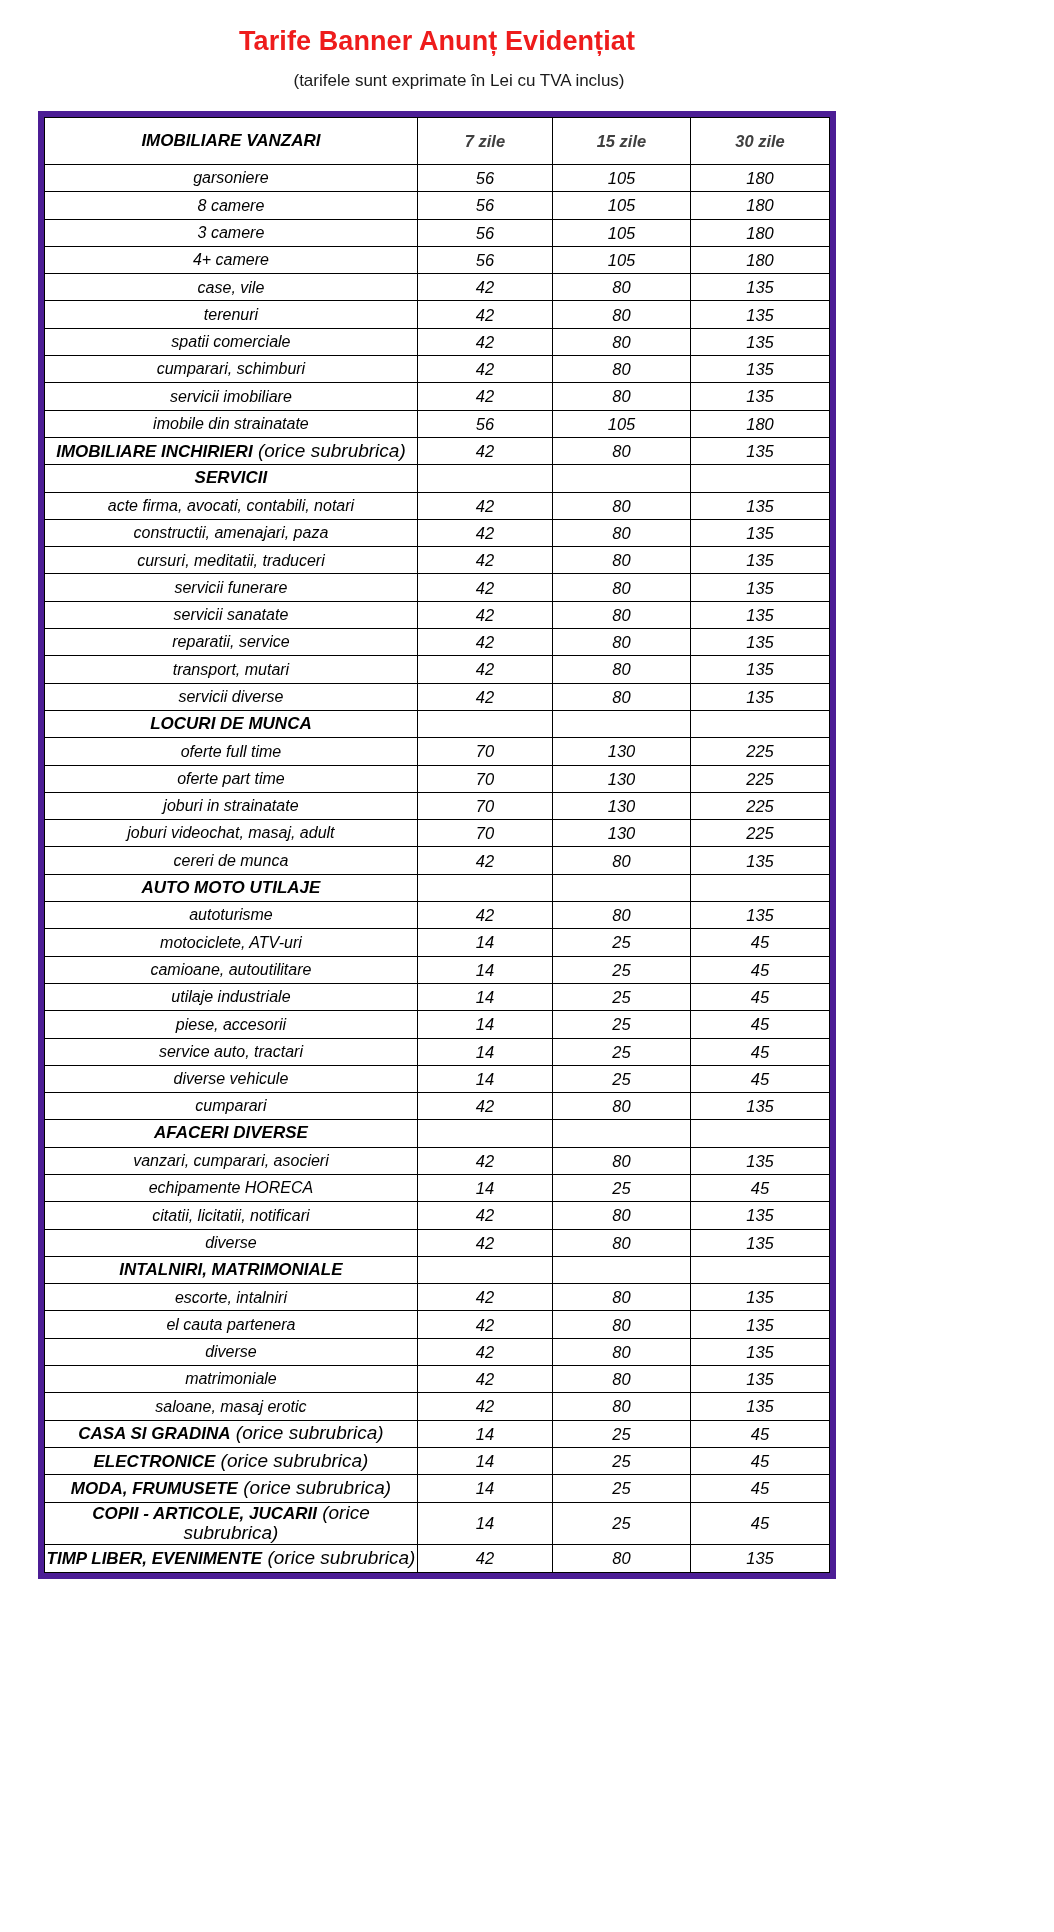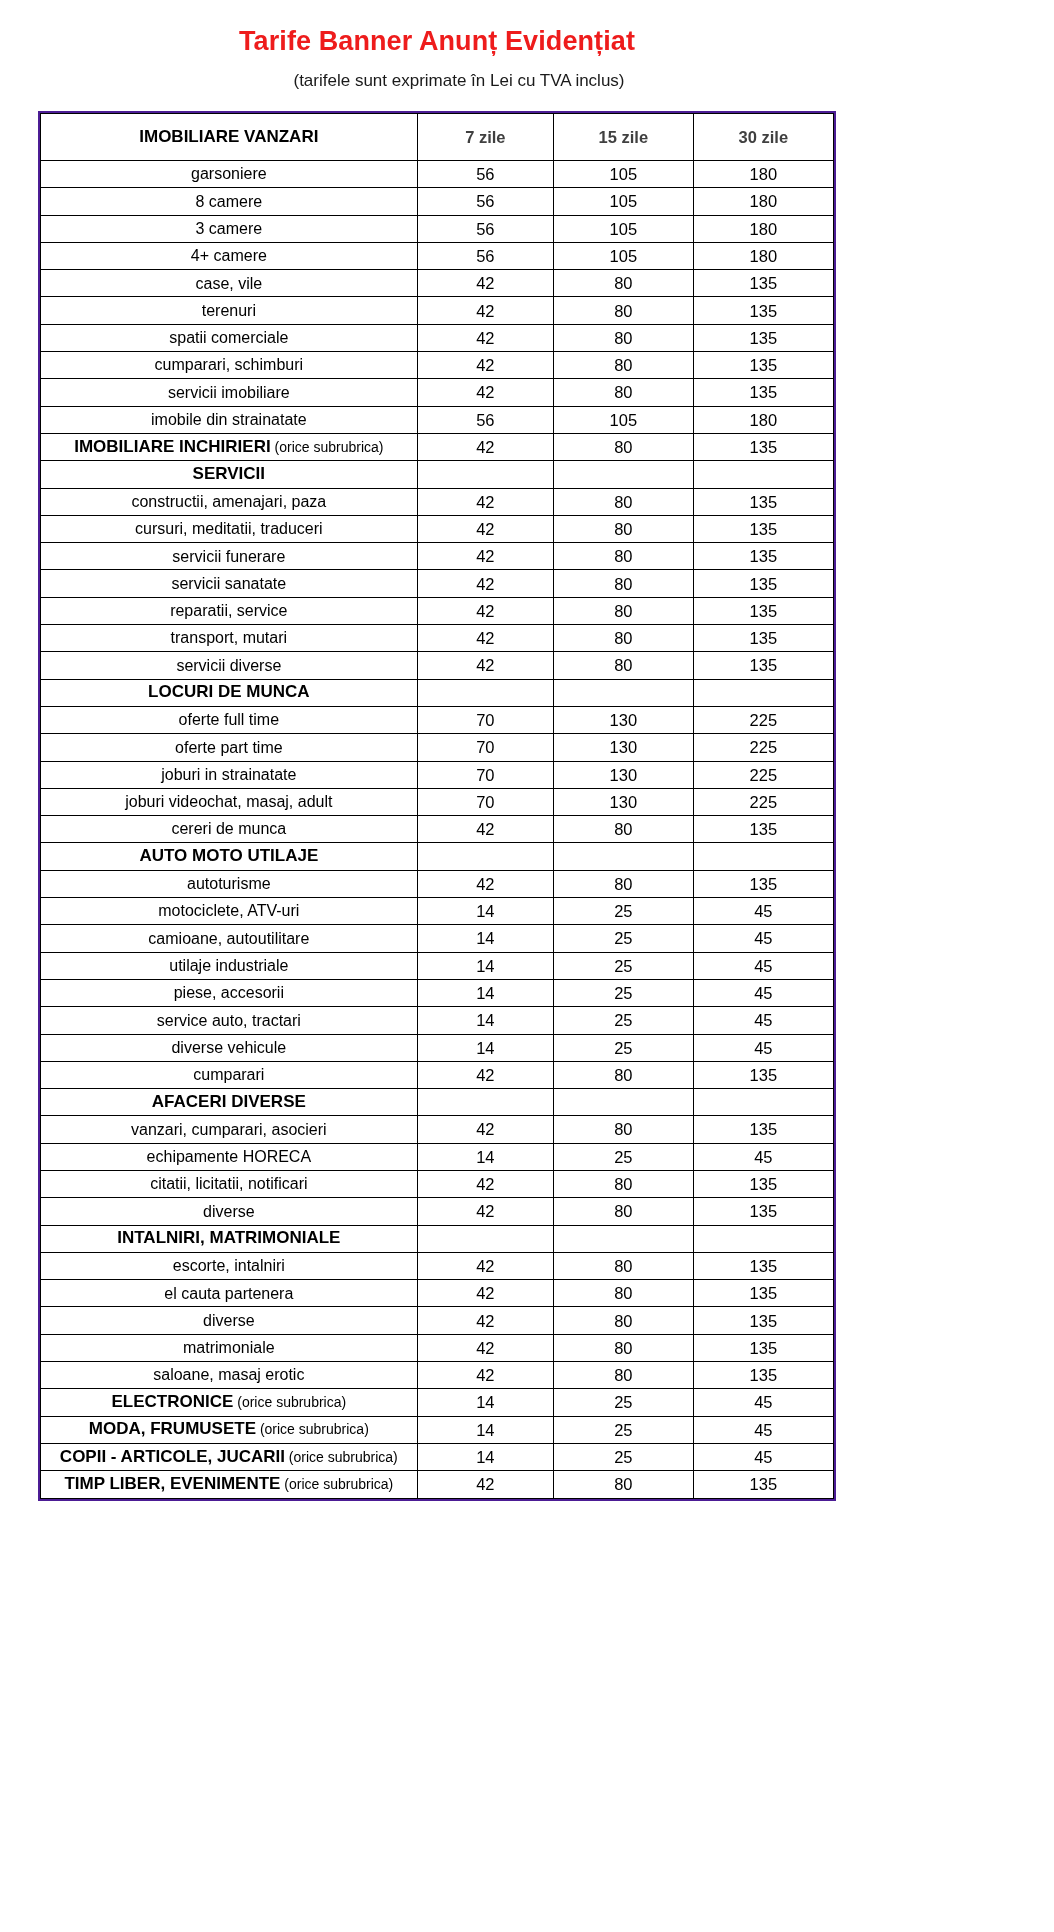--- a/index.html
+++ b/index.html
@@ -30,22 +30,23 @@
   .subtitle {
     text-align: center;
     color: #1a1a1a;
     font-size: 17px;
     margin-top: 14px;
     margin-bottom: 0;
     padding-left: 44px;
   }
   .table-wrap {
     margin: 20px 38px 0 38px;
-    border: 2px solid #4c1d95;
+    border: 6px solid #4c1d95;
     box-sizing: border-box;
+    font-style: italic;
   }
   table {
     border-collapse: collapse;
     width: 100%;
     table-layout: fixed;
   }
   col.c-name { width: 47.5%; }
   col.c-p1 { width: 17.2%; }
   col.c-p2 { width: 17.6%; }
   col.c-p3 { width: 17.7%; }
@@ -80,21 +81,21 @@
   tr.section td.name {
     font-weight: bold;
     font-size: 17px;
   }
   tr.section-inline td.name {
     font-weight: bold;
     font-size: 17px;
   }
   tr.section-inline td.name .suffix {
     font-weight: normal;
-    font-size: 14px;
+    font-size: 19px;
   }
   td.empty { }
 </style>
 </head>
 <body>
 
 <div class="page">
 
   <h1 class="title">Tarife Banner Anunț Evidențiat</h1>
   <div class="subtitle">(tarifele sunt exprimate în Lei cu TVA inclus)</div>
@@ -180,20 +181,26 @@
             <td class="price">80</td>
             <td class="price">135</td>
           </tr>
           <tr class="section">
             <td class="name">SERVICII</td>
             <td class="price empty"></td>
             <td class="price empty"></td>
             <td class="price empty"></td>
           </tr>
           <tr>
+            <td class="name">acte firma, avocati, contabili, notari</td>
+            <td class="price">42</td>
+            <td class="price">80</td>
+            <td class="price">135</td>
+          </tr>
+          <tr>
             <td class="name">constructii, amenajari, paza</td>
             <td class="price">42</td>
             <td class="price">80</td>
             <td class="price">135</td>
           </tr>
           <tr>
             <td class="name">cursuri, meditatii, traduceri</td>
             <td class="price">42</td>
             <td class="price">80</td>
             <td class="price">135</td>
@@ -378,20 +385,26 @@
             <td class="price">80</td>
             <td class="price">135</td>
           </tr>
           <tr>
             <td class="name">saloane, masaj erotic</td>
             <td class="price">42</td>
             <td class="price">80</td>
             <td class="price">135</td>
           </tr>
           <tr class="section-inline">
+            <td class="name"><span>CASA SI GRADINA</span><span class="suffix"> (orice subrubrica)</span></td>
+            <td class="price">14</td>
+            <td class="price">25</td>
+            <td class="price">45</td>
+          </tr>
+          <tr class="section-inline">
             <td class="name"><span>ELECTRONICE</span><span class="suffix"> (orice subrubrica)</span></td>
             <td class="price">14</td>
             <td class="price">25</td>
             <td class="price">45</td>
           </tr>
           <tr class="section-inline">
             <td class="name"><span>MODA, FRUMUSETE</span><span class="suffix"> (orice subrubrica)</span></td>
             <td class="price">14</td>
             <td class="price">25</td>
             <td class="price">45</td>

